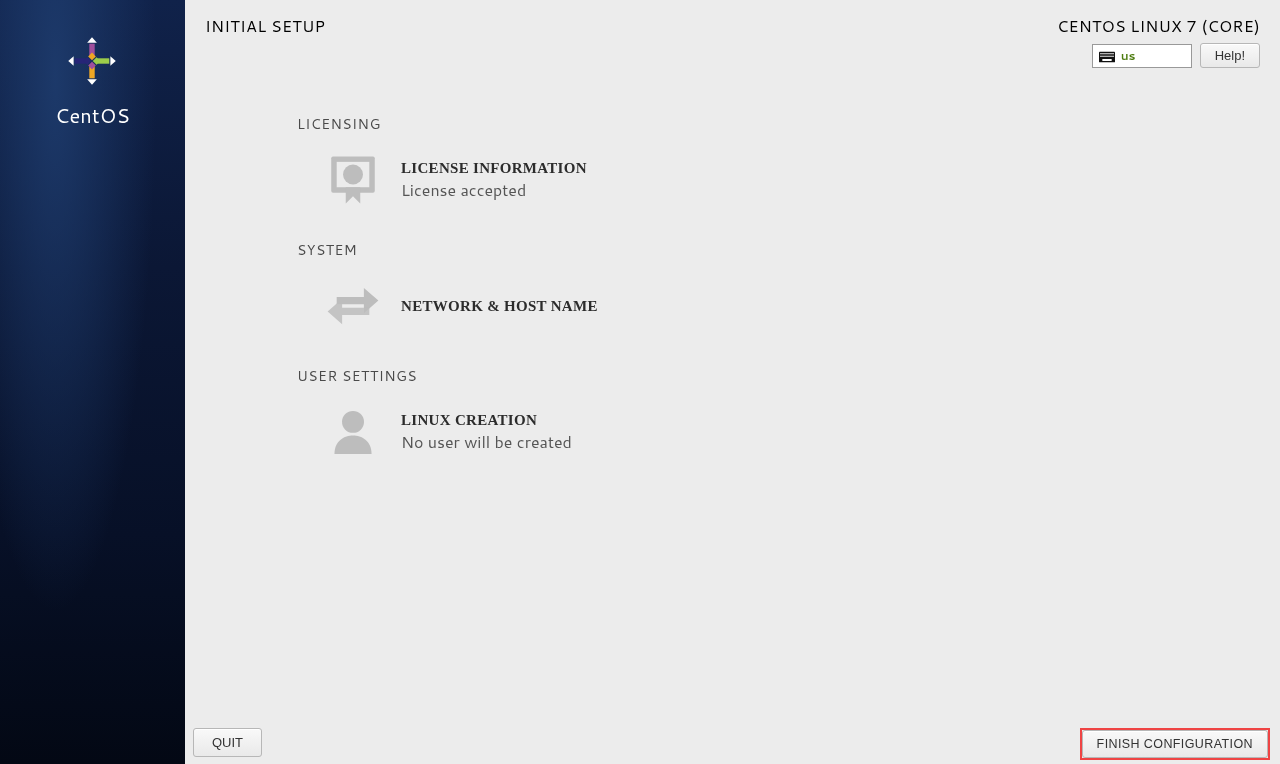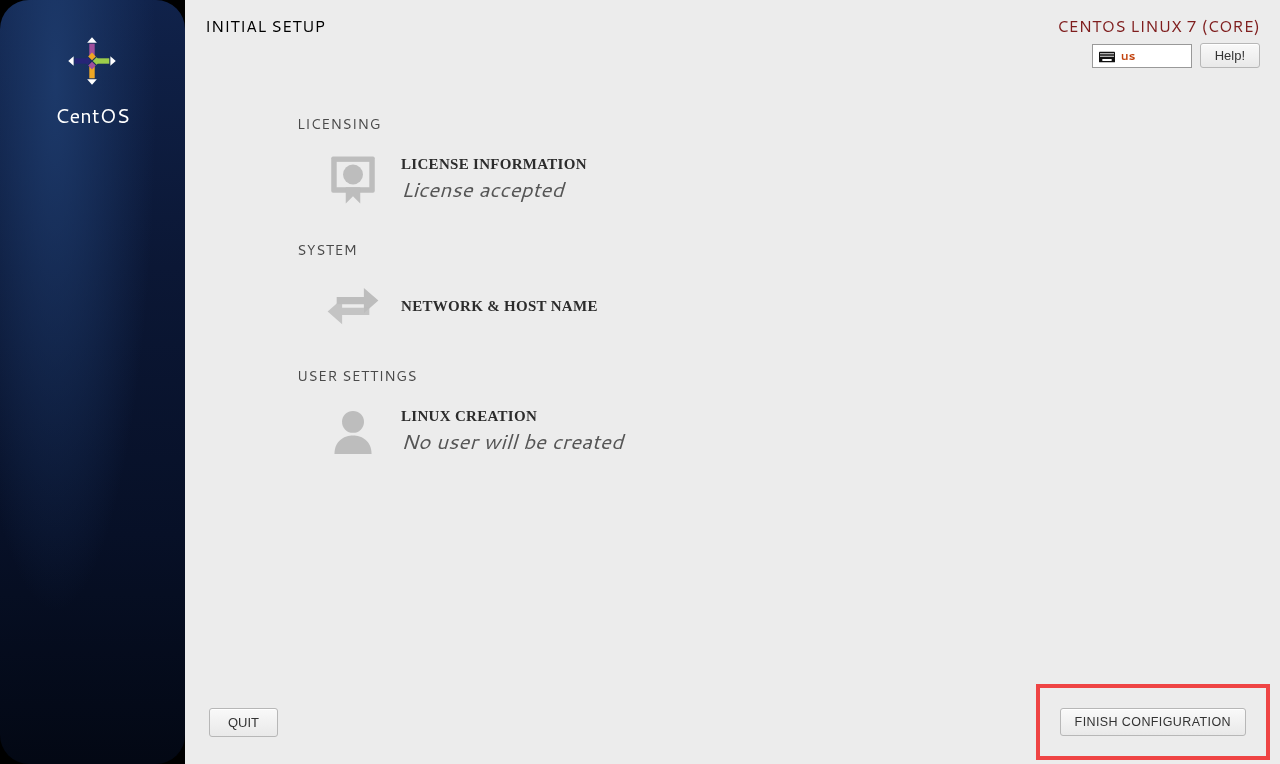--- a/index.html
+++ b/index.html
@@ -10,21 +10,20 @@
     width:185px;
     height:100%;
     background:
       radial-gradient(ellipse at 30% 10%, rgba(30,60,110,0.9) 0%, rgba(10,25,55,0) 55%),
       linear-gradient(180deg,#10224a 0%, #0b1735 35%, #071027 70%, #030814 100%);
     background-color:#0a1630;
     color:#fff;
     display:flex;
     flex-direction:column;
     align-items:center;
-    border-radius:29px;
   }
   .logo-wrap{margin-top:34px;display:flex;flex-direction:column;align-items:center;}
   .brand-text{font-size:20px;color:#fff;margin-top:8px;letter-spacing:0.2px;}
   
   .main{
     flex:1;
     background:#ececec;
     position:relative;
     display:flex;
     flex-direction:column;
@@ -40,27 +39,27 @@
     font-size:16px;
     color:#000000;
     letter-spacing:0.3px;
   }
   .top-right{
     display:flex;
     flex-direction:column;
     align-items:flex-end;
     gap:6px;
   }
-  .distro-label{font-size:16px;color:#7f1d1d;letter-spacing:0.2px;text-align:center;}
+  .distro-label{font-size:16px;color:#000000;letter-spacing:0.2px;text-align:center;}
   .top-right-row{display:flex;align-items:center;gap:8px;}
   .kbd-indicator{
     background:#fff;border:1px solid #999;
     height:24px;min-width:100px;
     display:flex;align-items:center;gap:6px;
-    padding:0 6px;font-size:12px;color:#c2410c;
+    padding:0 6px;font-size:12px;color:#4d7c0f;
     box-sizing:border-box;
   }
   .kbd-icon{width:16px;height:12px;display:inline-block;}
   .btn{
     background:linear-gradient(#f9f9f9,#e9e9e9);
     border:1px solid #b7b7b7;
     border-radius:3px;
     color:#333;
     font-size:13px;
     padding:4px 14px;
@@ -77,33 +76,32 @@
     margin:24px 0 10px 0;
   }
   .section-heading.first{margin-top:16px;}
   .spoke{
     display:flex;align-items:center;gap:18px;
     padding:8px 0 8px 26px;
     cursor:pointer;width:620px;
   }
   .spoke-icon{width:60px;height:56px;color:#bdbdbd;display:flex;align-items:center;justify-content:center;}
   .spoke-text .spoke-title{font-size:15px;font-weight:700;color:#2c2c2c;letter-spacing:0.3px;font-family:Liberation Serif, serif;}
-  .spoke-text .spoke-status{font-size:21px;font-style:italic;color:#555;margin-top:1px;}
+  .spoke-text .spoke-status{font-size:16px;color:#555;margin-top:1px;}
   
   .footer{
     position:absolute;left:0;right:0;bottom:0;
-    display:flex;justify-content:space-between;align-items:center;
+    display:flex;justify-content:space-between;align-items:flex-start;
     padding:6px 10px 4px 8px;
     box-sizing:border-box;
-    margin-left:16px;
   }
   .btn.quit{padding:6px 18px;}
   .finish-wrap{
-    border:4px solid #ef4444;border-radius:0;
-    padding:20px;
+    border:2px solid #ef4444;border-radius:0;
+    padding:0;
   }
   .btn.finish{
     padding:6px 14px;
     font-size:12.5px;
     letter-spacing:0.4px;
   }
 </style>
 </head>
 <body>
 

